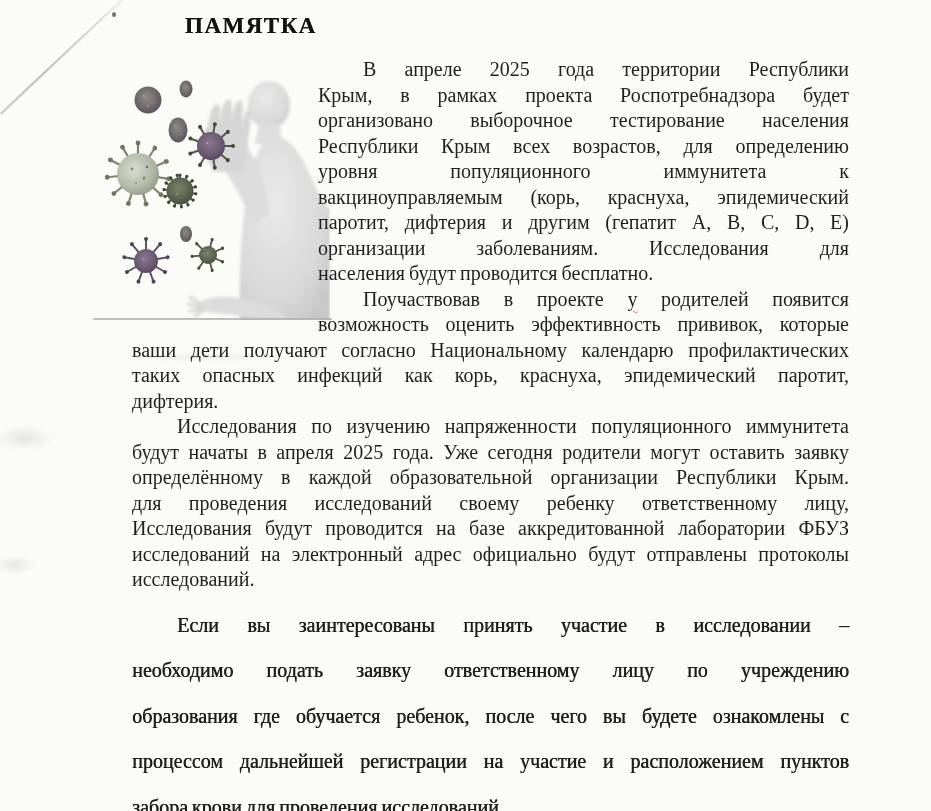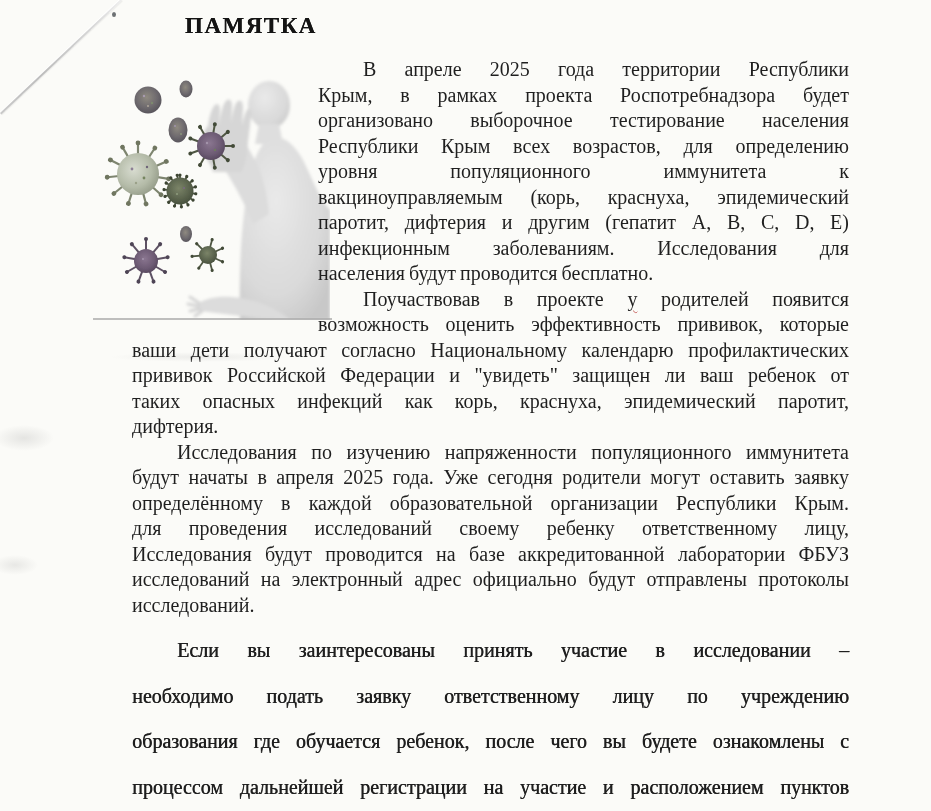--- a/index.html
+++ b/index.html
@@ -253,28 +253,27 @@
     <div class="img-float"></div>
 
   <div class="para">
         <div class="line indent">В апреле 2025 года территории Республики</div>
         <div class="line">Крым, в рамках проекта Роспотребнадзора будет</div>
         <div class="line">организовано выборочное тестирование населения</div>
         <div class="line">Республики Крым всех возрастов, для определению</div>
         <div class="line">уровня популяционного иммунитета к</div>
         <div class="line">вакциноуправляемым (корь, краснуха, эпидемический</div>
         <div class="line">паротит, дифтерия и другим (гепатит A, B, C, D, E)</div>
-        <div class="line">инфекционным заболеваниям. Исследования для</div>
+        <div class="line">организации заболеваниям. Исследования для</div>
         <div class="line last">населения будут проводится бесплатно.</div>
       </div>
       <div class="para">
         <div class="line indent">Поучаствовав в проекте <span class="mark">у</span> родителей появится</div>
         <div class="line">возможность оценить эффективность прививок, которые</div>
         <div class="line">ваши дети получают согласно Национальному календарю профилактических</div>
-        <div class="line">прививок Российской Федерации и "увидеть" защищен ли ваш ребенок от</div>
         <div class="line">таких опасных инфекций как корь, краснуха, эпидемический паротит,</div>
         <div class="line last">дифтерия.</div>
       </div>
       <div class="para">
         <div class="line indent">Исследования по изучению напряженности популяционного иммунитета</div>
         <div class="line">будут начаты в апреля 2025 года. Уже сегодня родители могут оставить заявку</div>
         <div class="line">определённому в каждой образовательной организации Республики Крым.</div>
         <div class="line">для проведения исследований своему ребенку ответственному лицу,</div>
         <div class="line">Исследования будут проводится на базе аккредитованной лаборатории ФБУЗ</div>
         <div class="line">исследований на электронный адрес официально будут отправлены протоколы</div>

